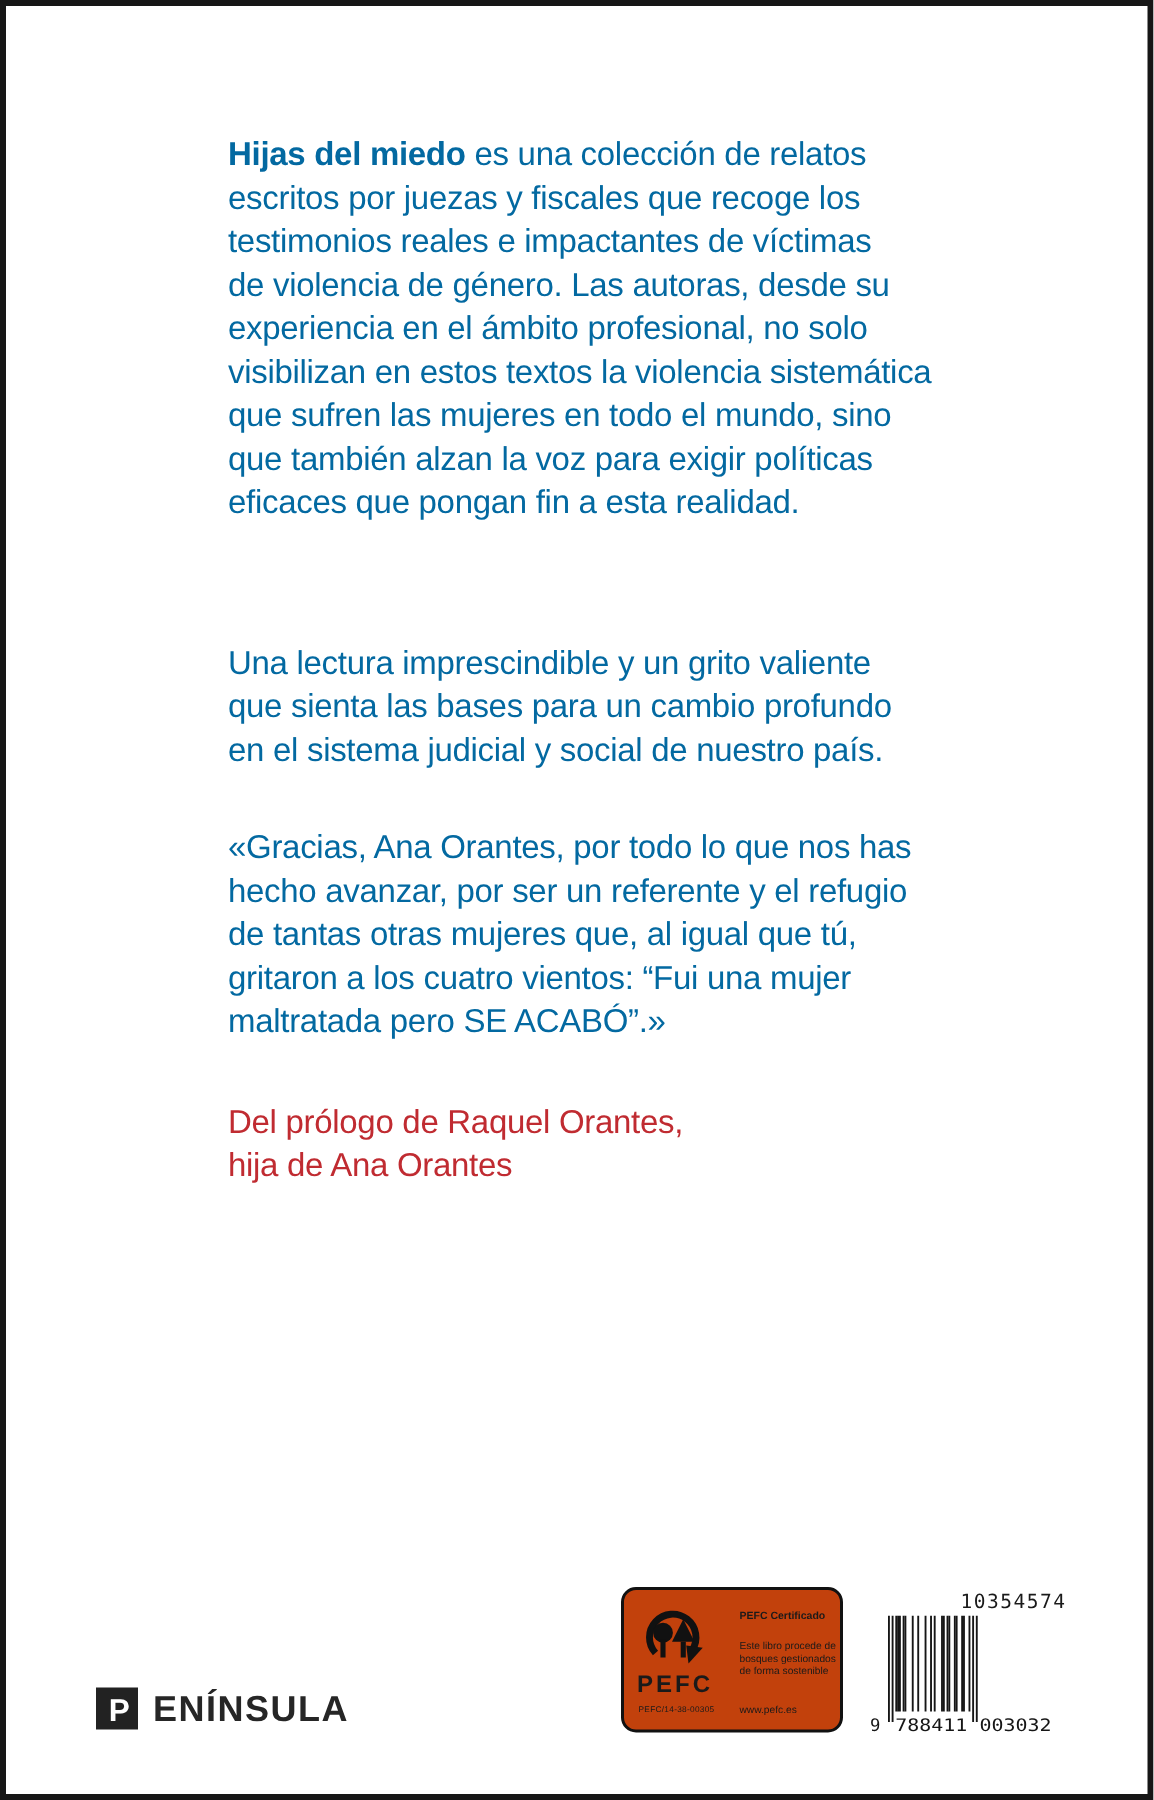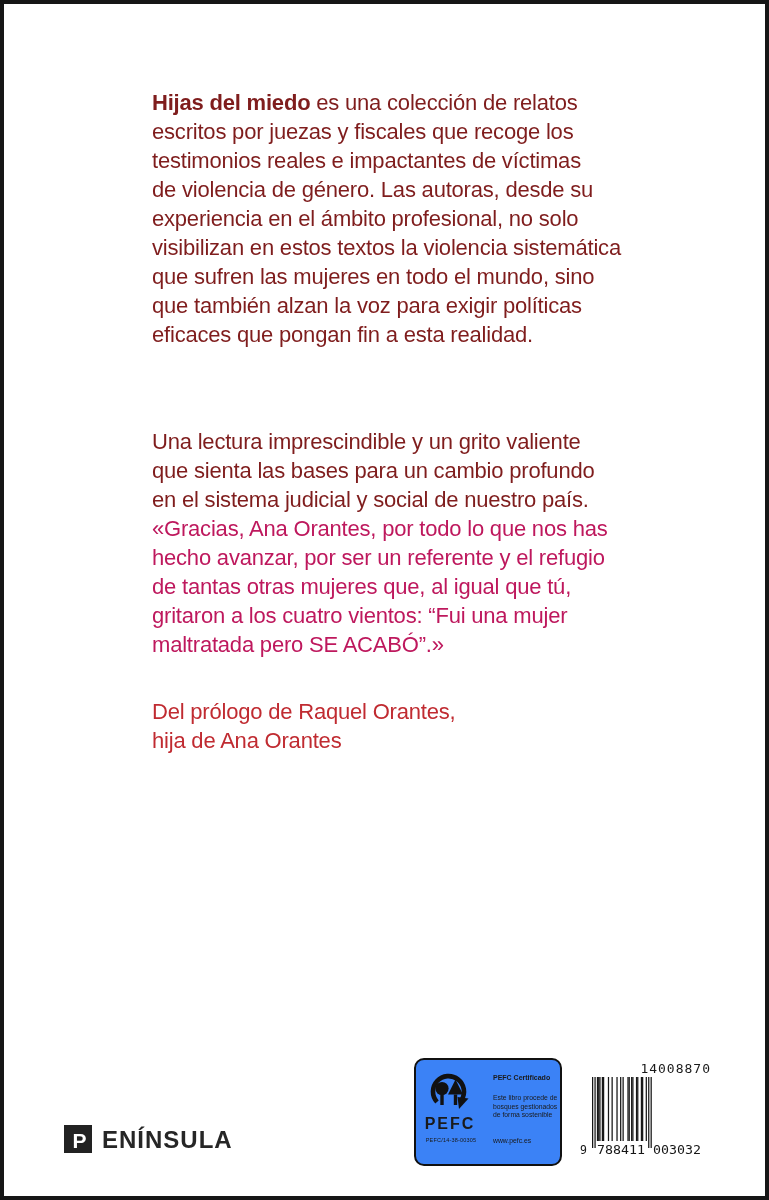--- a/index.html
+++ b/index.html
@@ -15,46 +15,46 @@
   }
 
   
   .text-block { position:absolute; left:148px; top:84px; width:482px; }
   .para {
     margin:0;
     white-space:pre;
     font-size:22px;
     line-height:29px;
     letter-spacing:-0.2px;
-    color:#7f1d1d;
+    color:#0369a1;
   }
   .para strong { font-weight:bold; }
   .para.p2 { margin-top:78px; }
-  .para.quote { color:#be185d; }
+  .para.quote { margin-top:36px; color:#0369a1; }
   .para.attribution { margin-top:38px; color:#c02b31; text-align:left; }
 
   
   .publisher-logo { position:absolute; left:60px; top:1121px; display:flex; align-items:flex-end; }
   .logo-square {
     width:28px; height:28px; background:#222222; color:#ffffff;
     display:flex; align-items:flex-end; justify-content:center;
     font-weight:bold; font-size:21px; line-height:25px;
     padding-left:3px; box-sizing:border-box;
   }
   .logo-text {
     font-weight:bold; font-size:24px; line-height:26px;
     letter-spacing:1px; color:#262626; margin-left:10px; margin-bottom:0px;
   }
 
   
   .pefc-box {
     position:absolute; left:410px; top:1054px;
-    width:148px; height:108px; box-sizing:border-box;
+    width:148px; height:97px; box-sizing:border-box;
     border:2.5px solid #111111; border-radius:10px;
-    background:#3b82f6; color:#1a1a1a;
+    background:#c2410c; color:#1a1a1a;
   }
   .pefc-logo { position:absolute; left:12px; top:9px; }
   .pefc-acronym {
     position:absolute; left:6px; top:55px; width:56px; text-align:center;
     font-size:16px; font-weight:bold; letter-spacing:2px;
   }
   .pefc-license {
     position:absolute; left:2px; top:77px; width:66px; text-align:center;
     font-size:5.5px; letter-spacing:0.2px;
   }
@@ -125,21 +125,21 @@
     <div class="pefc-acronym">PEFC</div>
     <div class="pefc-license">PEFC/14-38-00305</div>
     <div class="pefc-title">PEFC Certificado</div>
     <div class="pefc-body">Este libro procede de
 bosques gestionados
 de forma sostenible</div>
     <div class="pefc-url">www.pefc.es</div>
   </div>
 
   <div class="barcode-block">
-    <div class="barcode-top-number">14008870</div>
+    <div class="barcode-top-number">10354574</div>
     <svg class="barcode-svg" id="barcode-svg" width="132" height="80" viewBox="0 0 132 80">
         <rect x="13.00" y="0" width="1.25" height="71"></rect>
         <rect x="15.44" y="0" width="1.25" height="71"></rect>
         <rect x="17.88" y="0" width="1.25" height="64"></rect>
         <rect x="19.10" y="0" width="1.25" height="64"></rect>
         <rect x="20.32" y="0" width="1.25" height="64"></rect>
         <rect x="22.76" y="0" width="1.25" height="64"></rect>
         <rect x="23.98" y="0" width="1.25" height="64"></rect>
         <rect x="28.86" y="0" width="1.25" height="64"></rect>
         <rect x="32.52" y="0" width="1.25" height="64"></rect>

